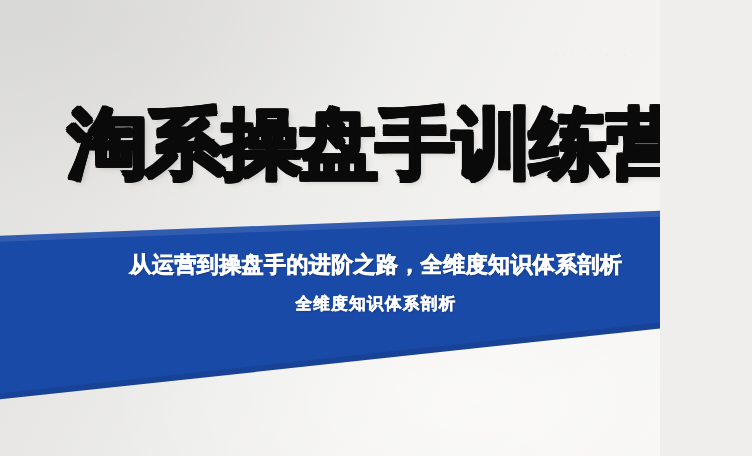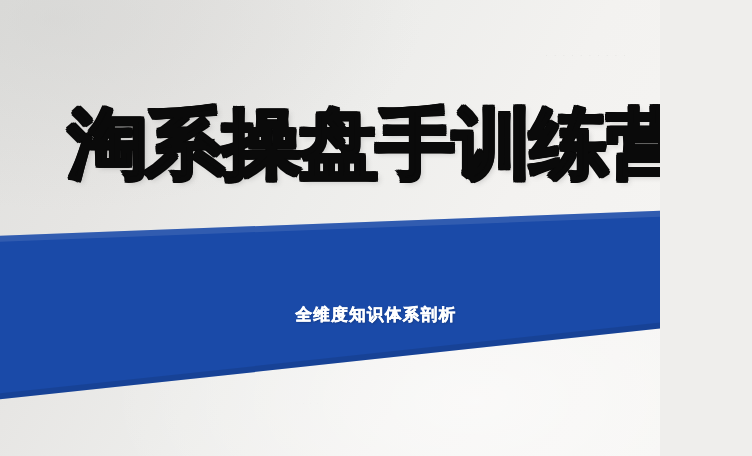--- a/index.html
+++ b/index.html
@@ -120,42 +120,42 @@
   }
   #subtitle {
     top: 250px;
     font-size: 22px;
     line-height: 30px;
     letter-spacing: 0.4px;
     -webkit-text-stroke: 0.7px #ffffff;
     text-shadow: 1px 1px 2px rgba(0,0,0,0.28);
   }
   #tagline {
-    top: 304px;
+    top: 292px;
     font-size: 16.5px;
     line-height: 24px;
     letter-spacing: 1.4px;
     -webkit-text-stroke: 0.5px #ffffff;
     text-shadow: 1px 1px 2px rgba(0,0,0,0.25);
-    font-family: Liberation Mono, monospace;
   }
 </style>
 </head>
 <body>
 
 <div id="poster">
 
   <div class="watermark" id="wm-top">· · · · · · · · · ·</div>
 
   <div id="title">淘系操盘手训练营</div>
 
   <svg id="banner" viewBox="0 0 764 456" preserveAspectRatio="none">
     <polygon class="shape" points="0,236 764,207 764,318 0,400"></polygon>
     <polygon class="edge-hi" points="0,236 764,207 764,213 0,242"></polygon>
     <polygon class="edge-lo" points="0,394 764,312 764,318 0,400"></polygon>
   </svg>
 
+  <div class="banner-text" id="subtitle">从运营到操盘手的进阶之路，全维度知识体系剖析</div>
 
   <div class="banner-text" id="tagline">全维度知识体系剖析</div>
 
   <div class="watermark" id="wm-bottom">· · · ·</div>
 
 </div>
 
 </body></html>

